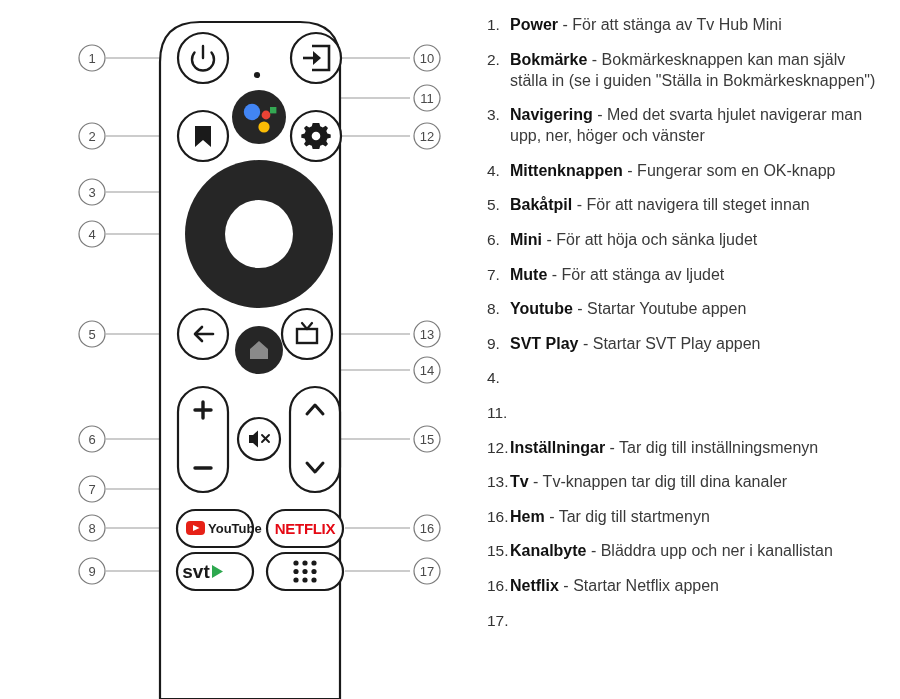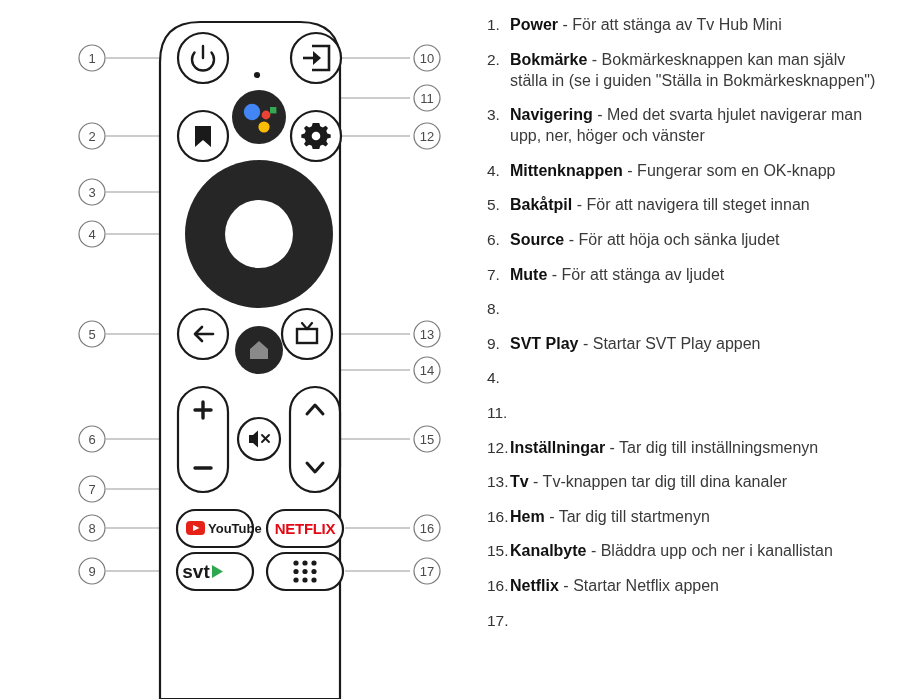--- a/index.html
+++ b/index.html
@@ -315,28 +315,29 @@
     <div class="legend-item">
       <div class="legend-num">4.</div>
       <div class="legend-text"><b>Mittenknappen</b><span class="dash"> - </span><span>Fungerar som en OK-knapp</span></div>
     </div>
     <div class="legend-item">
       <div class="legend-num">5.</div>
       <div class="legend-text"><b>Bakåtpil</b><span class="dash"> - </span><span>För att navigera till steget innan</span></div>
     </div>
     <div class="legend-item">
       <div class="legend-num">6.</div>
-      <div class="legend-text"><b>Source</b><span class="dash"> - </span><span>För att höja och sänka ljudet</span></div>
+      <div class="legend-text"><b>Mini</b><span class="dash"> - </span><span>För att höja och sänka ljudet</span></div>
     </div>
     <div class="legend-item">
       <div class="legend-num">7.</div>
       <div class="legend-text"><b>Mute</b><span class="dash"> - </span><span>För att stänga av ljudet</span></div>
     </div>
     <div class="legend-item">
       <div class="legend-num">8.</div>
+      <div class="legend-text"><b>Youtube</b><span class="dash"> - </span><span>Startar Youtube appen</span></div>
     </div>
     <div class="legend-item">
       <div class="legend-num">9.</div>
       <div class="legend-text"><b>SVT Play</b><span class="dash"> - </span><span>Startar SVT Play appen</span></div>
     </div>
     <div class="legend-item">
       <div class="legend-num">4.</div>
     </div>
     <div class="legend-item">
       <div class="legend-num">11.</div>

